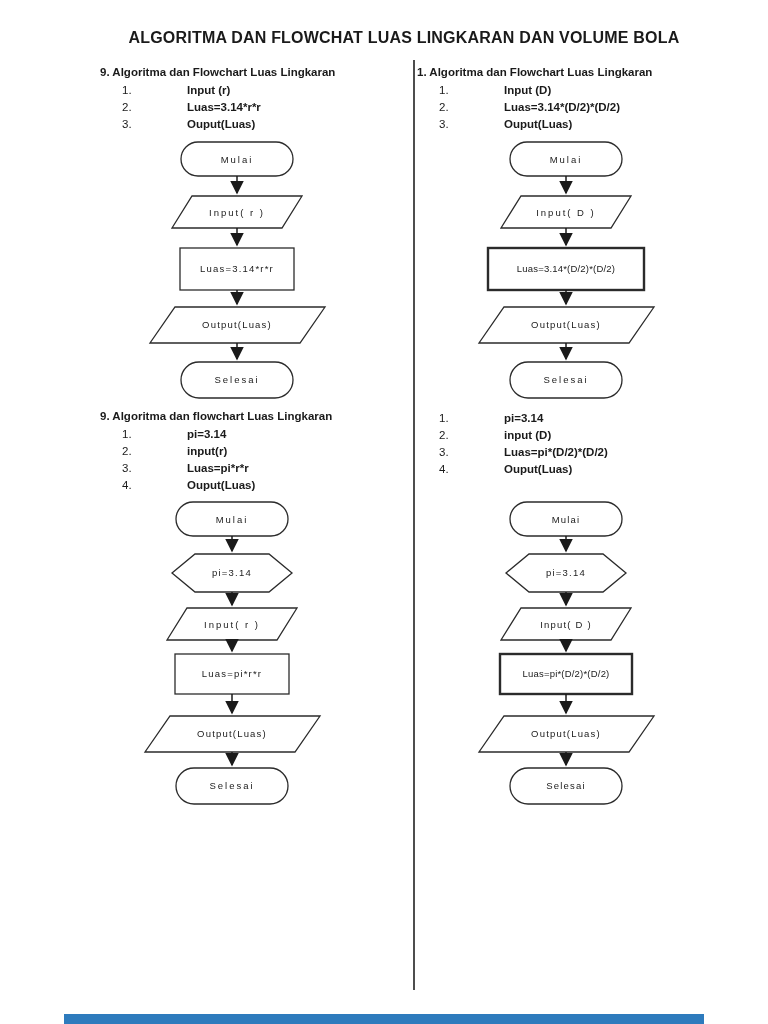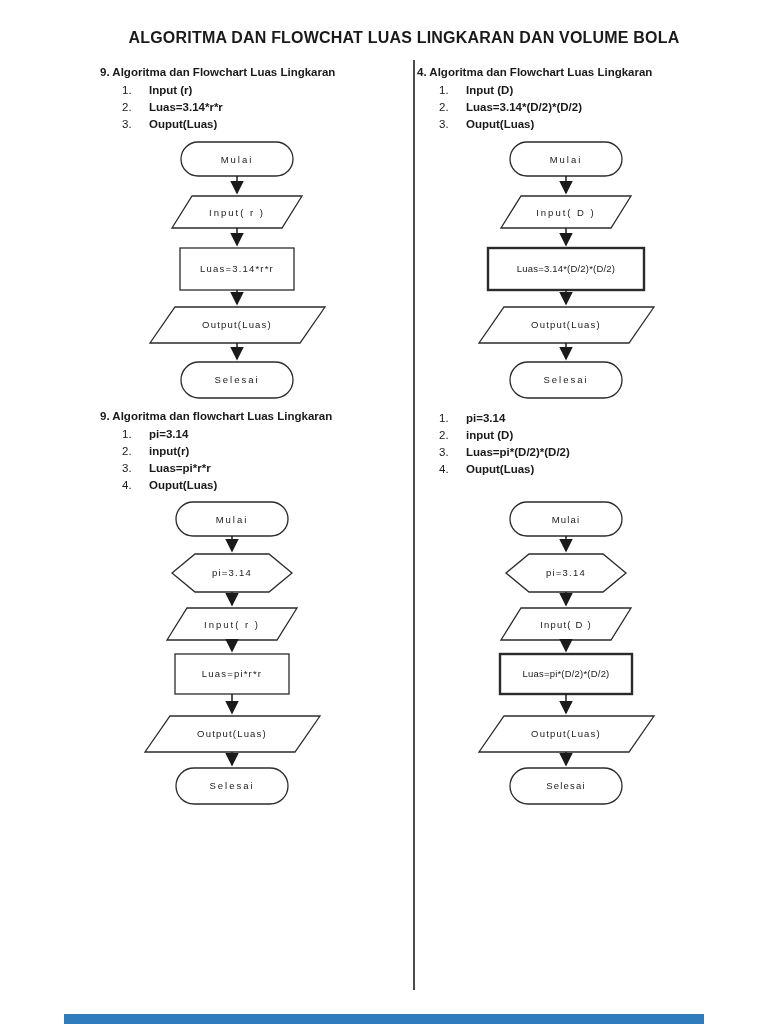--- a/index.html
+++ b/index.html
@@ -19,21 +19,21 @@
   .divider {
     position:absolute; left:413px; top:60px; width:2px; height:930px;
     background:#4d4d4d;
   }
 
   .section { position:absolute; width:312px; }
   .sec-heading { font-size:11.5px; font-weight:700; line-height:16px; }
   .steps { margin-top:2px; }
   .step { display:flex; font-size:11.5px; line-height:17px; padding-left:22px; }
   .step-num { width:27px; flex:0 0 27px; }
-  .step-text { font-weight:700; }
+  .step-text { font-weight:700;margin-left:38px; }
 
   .flowchart { position:absolute; }
   .shape { fill:#ffffff; stroke:#2b2b2b; stroke-width:1.3px; }
   .shape.thick { stroke-width:2.4px; }
   .arrow { stroke:#1a1a1a; stroke-width:1.5px; }
   .ntext {
     font-family:"Liberation Sans", sans-serif;
     font-size:9.5px; fill:#1a1a1a; text-anchor:middle;
   }
   .ls2 { letter-spacing:2px; }
@@ -66,21 +66,21 @@
         <span class="step-text">Luas=3.14*r*r</span>
       </div>
       <div class="step">
         <span class="step-num">3.</span>
         <span class="step-text">Ouput(Luas)</span>
       </div>
     </div>
   </div>
 
   <div class="section" style="left:417px; top:64px;">
-    <div class="sec-heading">4. Algoritma dan Flowchart Luas Lingkaran</div>
+    <div class="sec-heading">1. Algoritma dan Flowchart Luas Lingkaran</div>
     <div class="steps">
       <div class="step">
         <span class="step-num">1.</span>
         <span class="step-text">Input (D)</span>
       </div>
       <div class="step">
         <span class="step-num">2.</span>
         <span class="step-text">Luas=3.14*(D/2)*(D/2)</span>
       </div>
       <div class="step">

